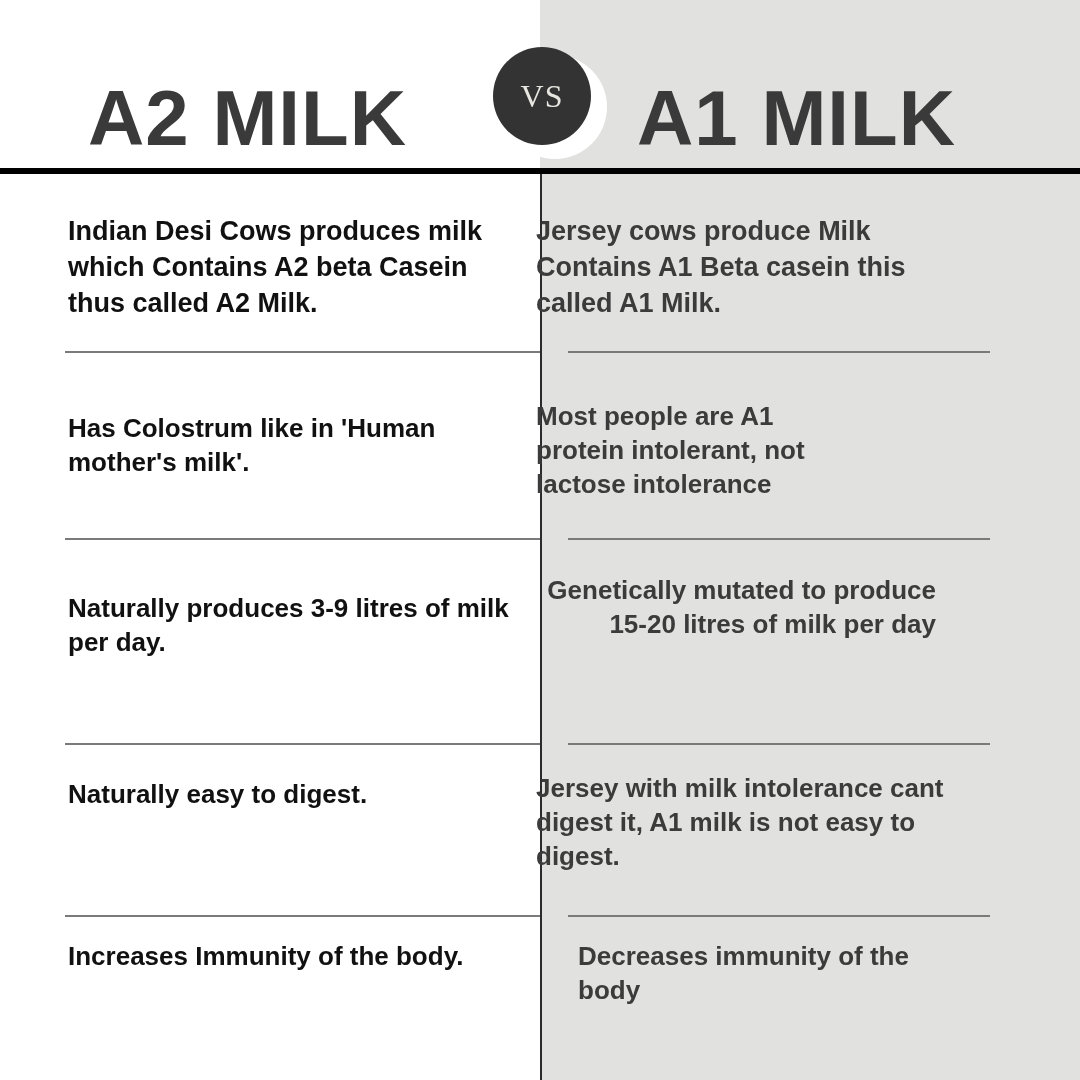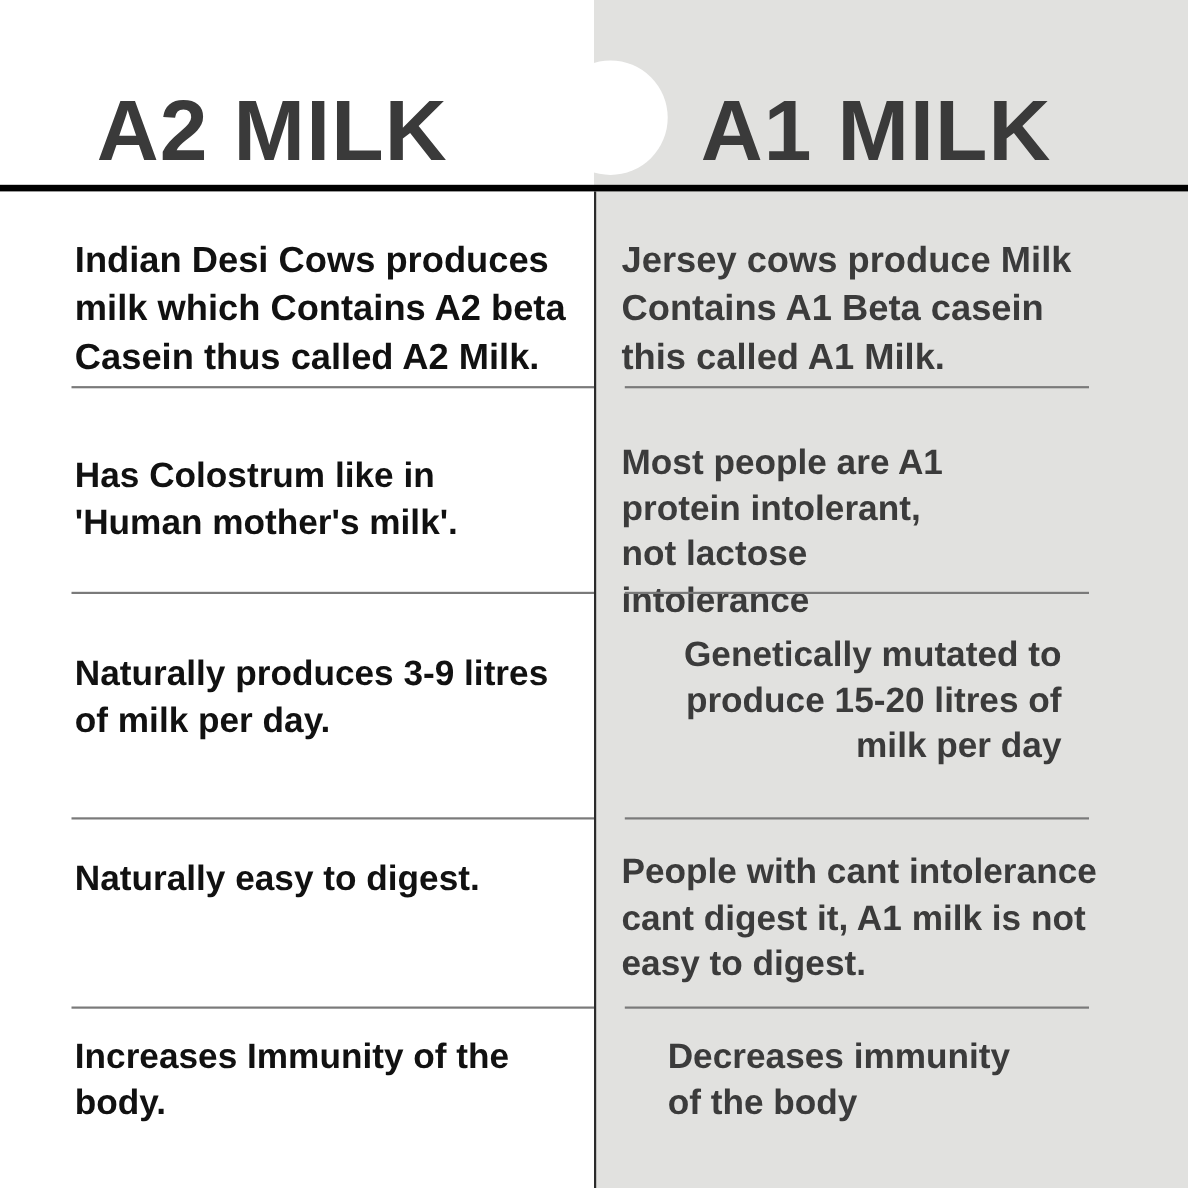--- a/index.html
+++ b/index.html
@@ -118,33 +118,33 @@
     position: absolute;
     top: 0;
   }
   .cell.left {
     left: 68px;
     width: 452px;
     color: #111111;
     font-weight: 700;
   }
   .cell.right {
-    left: 565px;
+    left: 536px;
     width: 462px;
     color: #3b3b3b;
     font-weight: 700;
   }
   .cell p {
     margin: 0;
-    font-size: 32px;
+    font-size: 26px;
     line-height: 1.30;
   }
 
   
-  .row-1 .cell p { font-size: 33px; line-height: 1.33; }
+  .row-1 .cell p { font-size: 27px; line-height: 1.33; }
   .row-1 .cell.left  { width: 462px; }
   .row-1 .cell.right { width: 430px; }
 
   
   .sep {
     position: absolute;
     height: 2px;
     background: #7a7a7a;
   }
   .sep.left  { left: 65px;  width: 475px; }
@@ -154,20 +154,23 @@
 <body>
 
 <div id="page">
 
   <div class="panel-right-bg"></div>
 
   <div class="header">
     <div class="header-title left">A2 MILK</div>
 
     <div class="vs-halo"></div>
+    <div class="vs-circle">
+      <span class="vs-text">VS</span>
+    </div>
 
     <div class="header-title right">A1 MILK</div>
   </div>
 
   <div class="header-rule"></div>
   <div class="v-divider"></div>
 
   <div class="grid">
 
     <div class="row row-1" style="top:40px;">
@@ -201,21 +204,21 @@
       </div>
     </div>
     <div class="sep left" style="top:569px;"></div>
     <div class="sep right" style="top:569px;"></div>
 
     <div class="row row-4" style="top:604px;">
       <div class="cell left">
         <p>Naturally easy to digest.</p>
       </div>
       <div class="cell right" style="top:-6px;">
-        <p>People with cant intolerance cant digest it, A1 milk is not easy to digest.</p>
+        <p>Jersey with milk intolerance cant digest it, A1 milk is not easy to digest.</p>
       </div>
     </div>
     <div class="sep left" style="top:741px;"></div>
     <div class="sep right" style="top:741px;"></div>
 
     <div class="row row-5" style="top:766px;">
       <div class="cell left">
         <p>Increases Immunity of the body.</p>
       </div>
       <div class="cell right" style="width:340px;margin-left:42px;">

